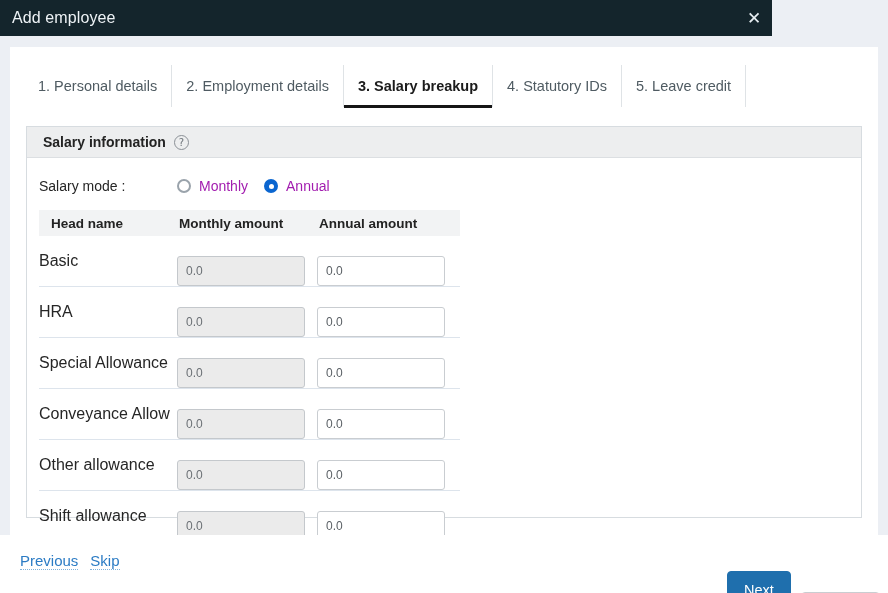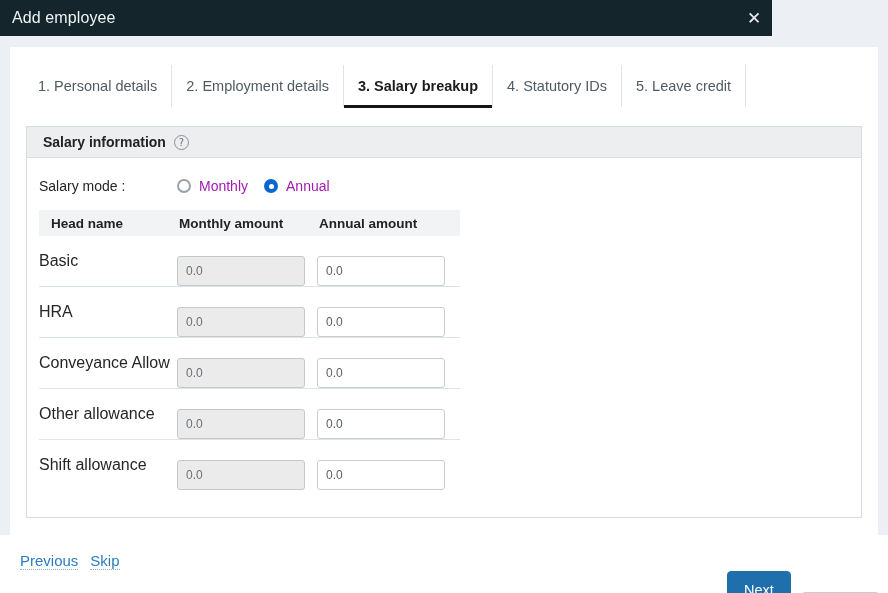--- a/index.html
+++ b/index.html
@@ -327,20 +327,29 @@
               <tr>
                 <td class="head-cell">HRA</td>
                 <td class="amt-cell">
                   <input type="text" class="fld disabled" disabled="" value="0.0" style="">
                 </td>
                 <td class="amt-cell">
                   <input type="text" class="fld" value="0.0" style="">
                 </td>
               </tr>
               <tr>
+                <td class="head-cell">Special Allowance</td>
+                <td class="amt-cell">
+                  <input type="text" class="fld disabled" disabled="" value="0.0" style="">
+                </td>
+                <td class="amt-cell">
+                  <input type="text" class="fld" value="0.0" style="">
+                </td>
+              </tr>
+              <tr>
                 <td class="head-cell">Conveyance Allow</td>
                 <td class="amt-cell">
                   <input type="text" class="fld disabled" disabled="" value="0.0" style="">
                 </td>
                 <td class="amt-cell">
                   <input type="text" class="fld" value="0.0" style="">
                 </td>
               </tr>
               <tr>
                 <td class="head-cell">Other allowance</td>

